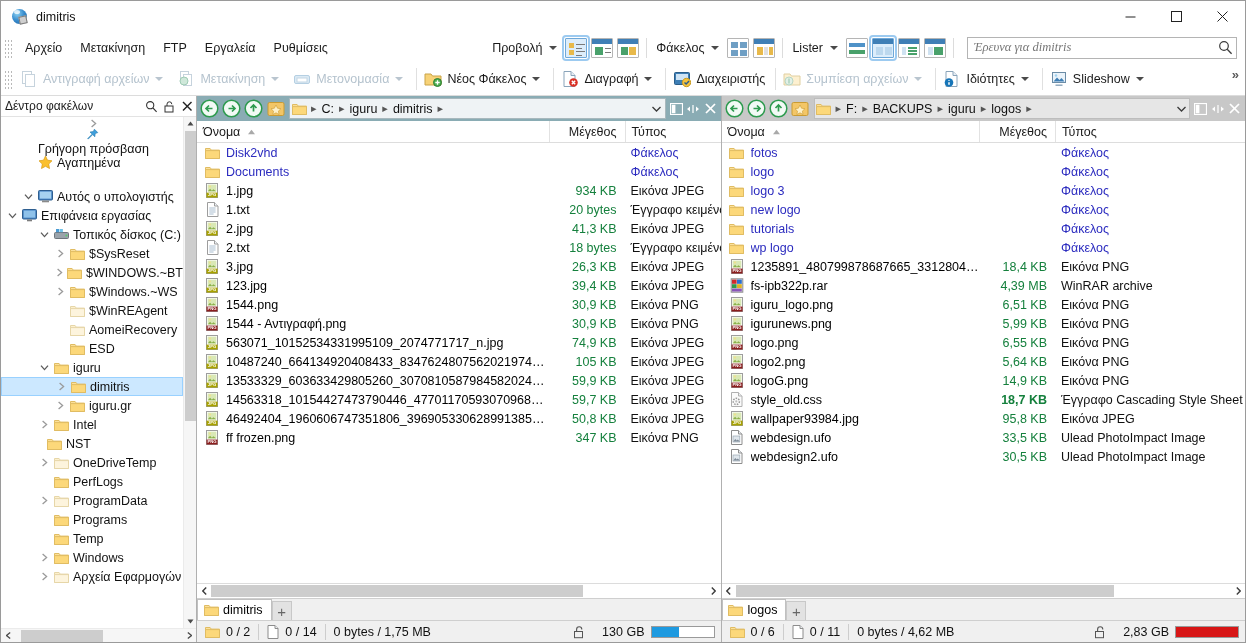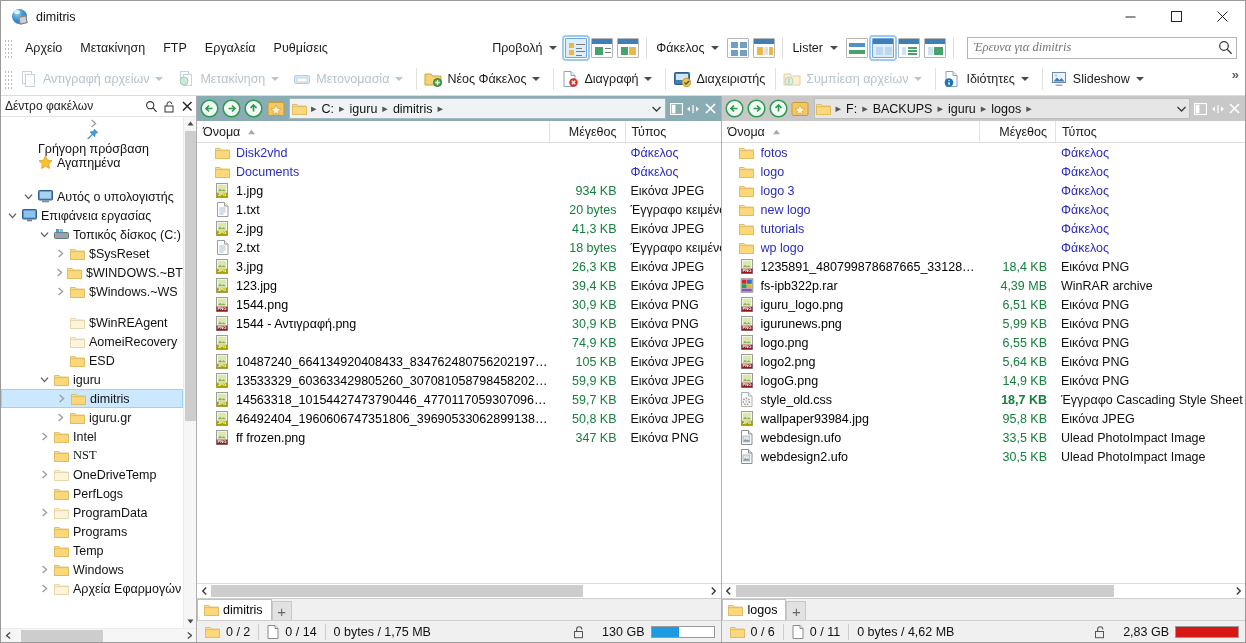--- a/index.html
+++ b/index.html
@@ -113,21 +113,21 @@
   .cb-ico { width:17px; height:21px; display:flex; align-items:center; justify-content:center; }
 
   .colhead { height:22px; min-height:22px; display:flex; align-items:center; background:#fff;
              border-bottom:1px solid #ddd; font-size:12.5px; color:#1b1b1b; }
   .ch { display:flex; align-items:center; height:100%; padding-left:6px; position:relative; }
   .ch + .ch { border-left:1px solid #e2e2e2; }
   .ch .sortarr { margin-left:7px; }
 
   .filelist { flex:1; overflow:hidden; background:#fff; position:relative; }
   .frow { height:19px; display:flex; align-items:center; font-size:12.5px; white-space:nowrap; cursor:default; }
-  .fname { display:flex; align-items:center; flex:1; min-width:0; overflow:hidden; padding-left:16px; }
+  .fname { display:flex; align-items:center; flex:1; min-width:0; overflow:hidden; padding-left:6px; }
   .fname .ic { width:18px; min-width:18px; display:flex; align-items:center; justify-content:center; margin-right:5px; }
   .fname .nm { overflow:hidden; text-overflow:ellipsis; }
   .fsize { text-align:right; padding-right:8px; color:#15803d; }
   .ftype { padding-left:6px; color:#111; }
   .dirrow .nm, .dirrow .ftype { color:#2b2bbf; }
 
   .pane-hsb { height:15px; min-height:15px; background:#fff; border-top:1px solid #dcdcdc; display:flex; align-items:center; }
 
   .tabbar { height:22px; min-height:22px; background:#f0f0f0; display:flex; align-items:flex-end;
             border-top:1px solid #cfcfcf; }
@@ -518,21 +518,21 @@
                 </svg>
               </span>
               <span class="ic">
                 <svg width="15" height="14" viewBox="0 0 15 14">
                   <path d="M0.5 2.5h4.6l1.2 1.6H14.5v8.4H0.5z" fill="#fbe09a" stroke="#e0bc63"></path>
                   <path d="M0.5 4.6h14v7.9H0.5z" fill="#fcd87a" stroke="#e0bc63"></path>
                 </svg>
               </span>
               <span class="tx">$Windows.~WS</span>
             </div>
-            <div class="trow" style="padding-left: 51px; margin-top: 12px;">
+            <div class="trow" style="padding-left: 51px;">
               <span class="exp"></span>
               <span class="ic">
                 <svg width="15" height="14" viewBox="0 0 15 14">
                   <path d="M0.5 2.5h4.6l1.2 1.6H14.5v8.4H0.5z" fill="#fdf0cd" stroke="#e6d6a8"></path>
                   <path d="M0.5 4.6h14v7.9H0.5z" fill="#fdf4dd" stroke="#e6d6a8"></path>
                 </svg>
               </span>
               <span class="tx">$WinREAgent</span>
             </div>
             <div class="trow" style="padding-left: 51px;">
@@ -604,21 +604,21 @@
                 </svg>
               </span>
               <span class="ic">
                 <svg width="15" height="14" viewBox="0 0 15 14">
                   <path d="M0.5 2.5h4.6l1.2 1.6H14.5v8.4H0.5z" fill="#fbe09a" stroke="#e0bc63"></path>
                   <path d="M0.5 4.6h14v7.9H0.5z" fill="#fcd87a" stroke="#e0bc63"></path>
                 </svg>
               </span>
               <span class="tx">Intel</span>
             </div>
-            <div class="trow" style="padding-left: 35px; font-family: Liberation Serif, serif;">
+            <div class="trow" style="padding-left: 28px;">
               <span class="exp"></span>
               <span class="ic">
                 <svg width="15" height="14" viewBox="0 0 15 14">
                   <path d="M0.5 2.5h4.6l1.2 1.6H14.5v8.4H0.5z" fill="#fbe09a" stroke="#e0bc63"></path>
                   <path d="M0.5 4.6h14v7.9H0.5z" fill="#fcd87a" stroke="#e0bc63"></path>
                 </svg>
               </span>
               <span class="tx">NST</span>
             </div>
             <div class="trow" style="padding-left: 35px;">
@@ -1001,20 +1001,21 @@
                 <span class="ic">
                   <svg width="14" height="15" viewBox="0 0 14 15">
                     <rect x="1.5" y="0.5" width="11" height="14" fill="#fff" stroke="#9d9d9d"></rect>
                     <rect x="2.6" y="1.6" width="8.8" height="7" fill="#d9e8b5"></rect>
                     <path d="M2.8 8.3l2.3-2.6 1.8 2 1.4-1.5 2.8 2.1z" fill="#8ab04a"></path>
                     <circle cx="5" cy="3.4" r="1" fill="#f2df8a"></circle>
                     <rect x="1.5" y="9.6" width="11" height="4.9" fill="#a8a200"></rect>
                     <text x="7" y="13.4" font-family="Liberation Sans, sans-serif" font-size="4.2" fill="#fff" text-anchor="middle" font-weight="bold">JPG</text>
                   </svg>
                 </span>
+                <span class="nm">563071_10152534331995109_2074771717_n.jpg</span>
               </span>
               <span class="fsize" style="width:76px;">74,9 KB</span>
               <span class="ftype" style="width:96px;">Εικόνα JPEG</span>
             </div>
             <div class="frow ">
               <span class="fname">
                 <span class="ic">
                   <svg width="14" height="15" viewBox="0 0 14 15">
                     <rect x="1.5" y="0.5" width="11" height="14" fill="#fff" stroke="#9d9d9d"></rect>
                     <rect x="2.6" y="1.6" width="8.8" height="7" fill="#d9e8b5"></rect>

